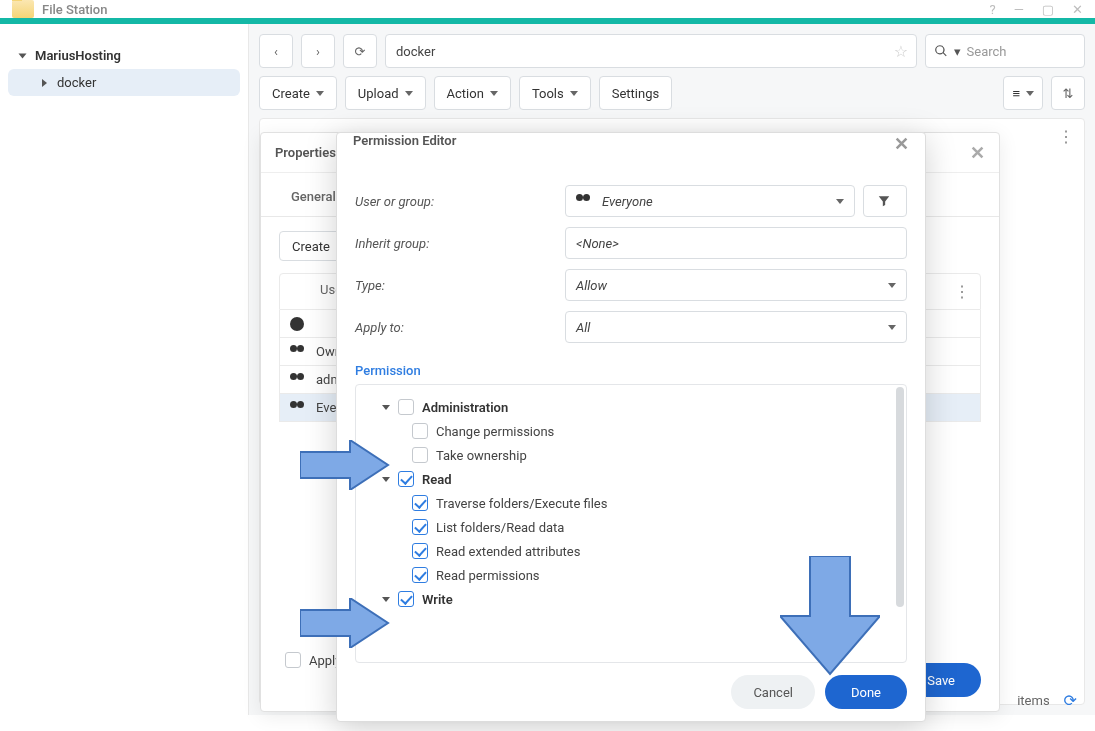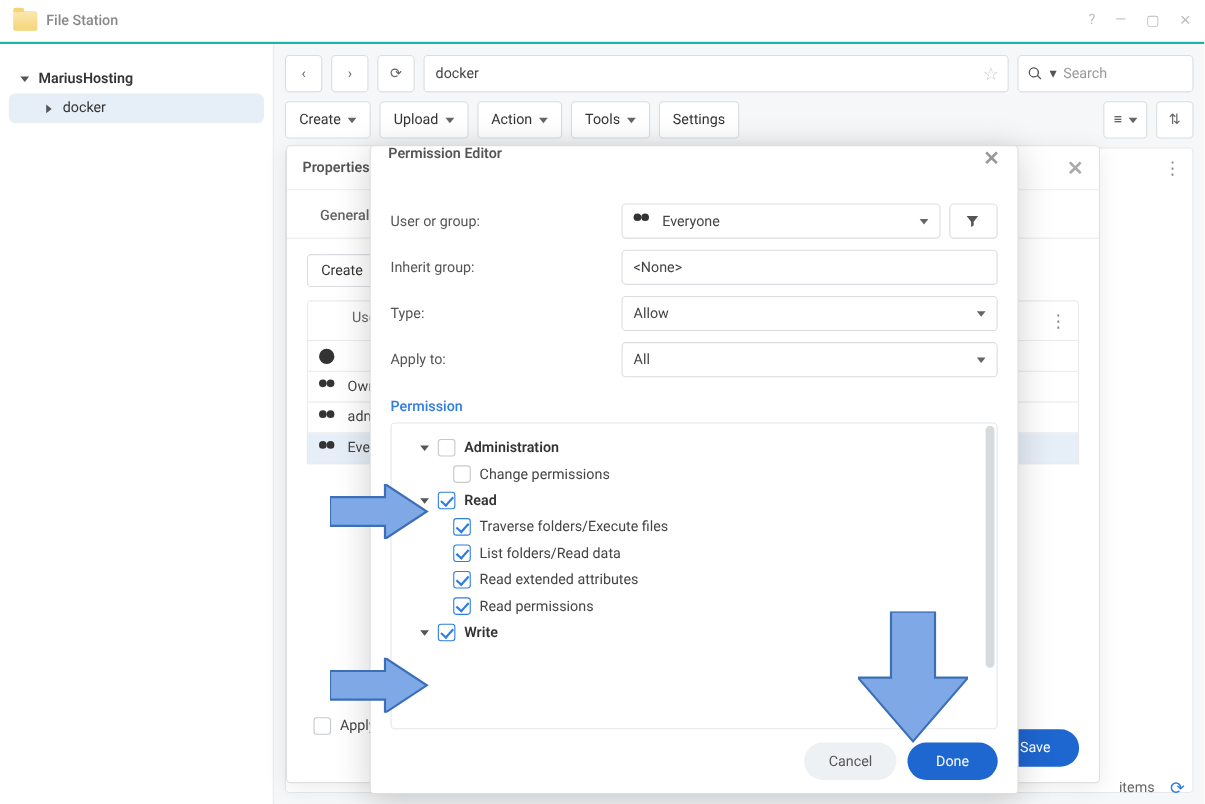--- a/index.html
+++ b/index.html
@@ -1,19 +1,19 @@
 <!DOCTYPE html>
 <html><head>
 <meta charset="utf-8">
 <style>
 * { box-sizing: border-box; margin: 0; padding: 0; font-family: -apple-system, "Segoe UI", Roboto, Arial, sans-serif; font-size: 13px; }
 body { background: #fff; width: 1095px; height: 731px; overflow: hidden; position: relative; color: #444; }
 
 
-.titlebar { height: 40px; display: flex; align-items: center; padding: 0 12px; border-bottom: 2px solid #14b8a6; }
+.titlebar { height: 24px; display: flex; align-items: center; padding: 0 12px; border-bottom: 6px solid #14b8a6; }
 .titlebar .folder-ico { width: 22px; height: 18px; background: linear-gradient(#fbe7b2,#f5d576); border-radius: 2px; margin-right: 8px; position: relative; }
 .titlebar .folder-ico::before { content: ""; position: absolute; top: -3px; left: 0; width: 10px; height: 4px; background: #f5d576; border-radius: 2px 2px 0 0; }
 .titlebar .title { color: #888; font-weight: 500; }
 .titlebar .win-controls { margin-left: auto; display: flex; gap: 18px; color: #bdbdbd; font-size: 16px; }
 
 
 .shell { display: flex; height: calc(731px - 40px); }
 .sidebar { width: 249px; border-right: 1px solid #e8e8e8; padding-top: 18px; text-align: right; }
 .tree-item { padding: 6px 10px 6px 20px; color: #333; display: flex; align-items: center; gap: 6px; cursor: default; }
 .tree-item.root { font-weight: 600; }
@@ -58,21 +58,21 @@
 
 .status-bar { position: absolute; bottom: 0; right: 18px; height: 30px; display: flex; align-items: center; gap: 14px; color: #666; font-size: 12px; }
 .status-bar .refresh { color: #2f7de1; font-size: 16px; }
 .dots-ico { color: #888; font-size: 16px; }
 
 
 .perm-editor { position: absolute; left: 336px; top: 132px; width: 590px; height: 590px; background: #fff; border: 1px solid #ddd; border-radius: 4px; box-shadow: 0 6px 32px rgba(0,0,0,0.18); z-index: 10; display: flex; flex-direction: column; }
 .pe-title { height: 42px; display: flex; align-items: flex-start; padding: 0 16px; font-weight: 600; color: #555; }
 .pe-title .close { margin-left: auto; color: #999; font-size: 18px; }
 .pe-body { padding: 10px 18px 0 18px; flex: 1; display: flex; flex-direction: column; }
-.pe-row { display: flex; align-items: center; margin-bottom: 10px; }
+.pe-row { display: flex; align-items: center; margin-bottom: 10px; font-style: italic; }
 .pe-label { width: 210px; color: #555; }
 .pe-field { flex: 1; display: flex; gap: 8px; }
 .select-box { flex: 1; height: 32px; border: 1px solid #d9dde1; border-radius: 4px; padding: 0 10px; display: flex; align-items: center; gap: 8px; color: #444; position: relative; background: #fff; }
 .select-box .tri { margin-left: auto; display: inline-block; width: 0; height: 0; border-left: 4px solid transparent; border-right: 4px solid transparent; border-top: 5px solid #666; }
 .filter-btn { width: 44px; height: 32px; border: 1px solid #d9dde1; border-radius: 4px; display: flex; align-items: center; justify-content: center; gap: 3px; background: #fff; }
 .filter-btn svg { width: 14px; height: 14px; fill: #555; }
 .pe-section { color: #2f7de1; font-weight: 500; margin: 10px 0 6px 0; }
 .perm-tree { flex: 1; border: 1px solid #e4e6e9; border-radius: 4px; padding: 10px 8px; position: relative; overflow: hidden; }
 .perm-tree .scrollbar { position: absolute; right: 2px; top: 2px; width: 8px; height: 220px; background: #d7dadd; border-radius: 4px; }
 .tree-row { display: flex; align-items: center; gap: 8px; padding: 4px 0 4px 18px; color: #444; }
@@ -273,20 +273,24 @@
 
       <div class="tree-row group-label">
         <span class="tri-down"></span>
         <div class="chk"></div>
         <span>Administration</span>
       </div>
       <div class="tree-row child">
           <div class="chk"></div>
           <span>Change permissions</span>
         </div>
+      <div class="tree-row child">
+          <div class="chk"></div>
+          <span>Take ownership</span>
+        </div>
 
       <div class="tree-row group-label">
         <span class="tri-down"></span>
         <div class="chk checked"></div>
         <span>Read</span>
       </div>
       <div class="tree-row child">
           <div class="chk checked"></div>
           <span>Traverse folders/Execute files</span>
         </div>

